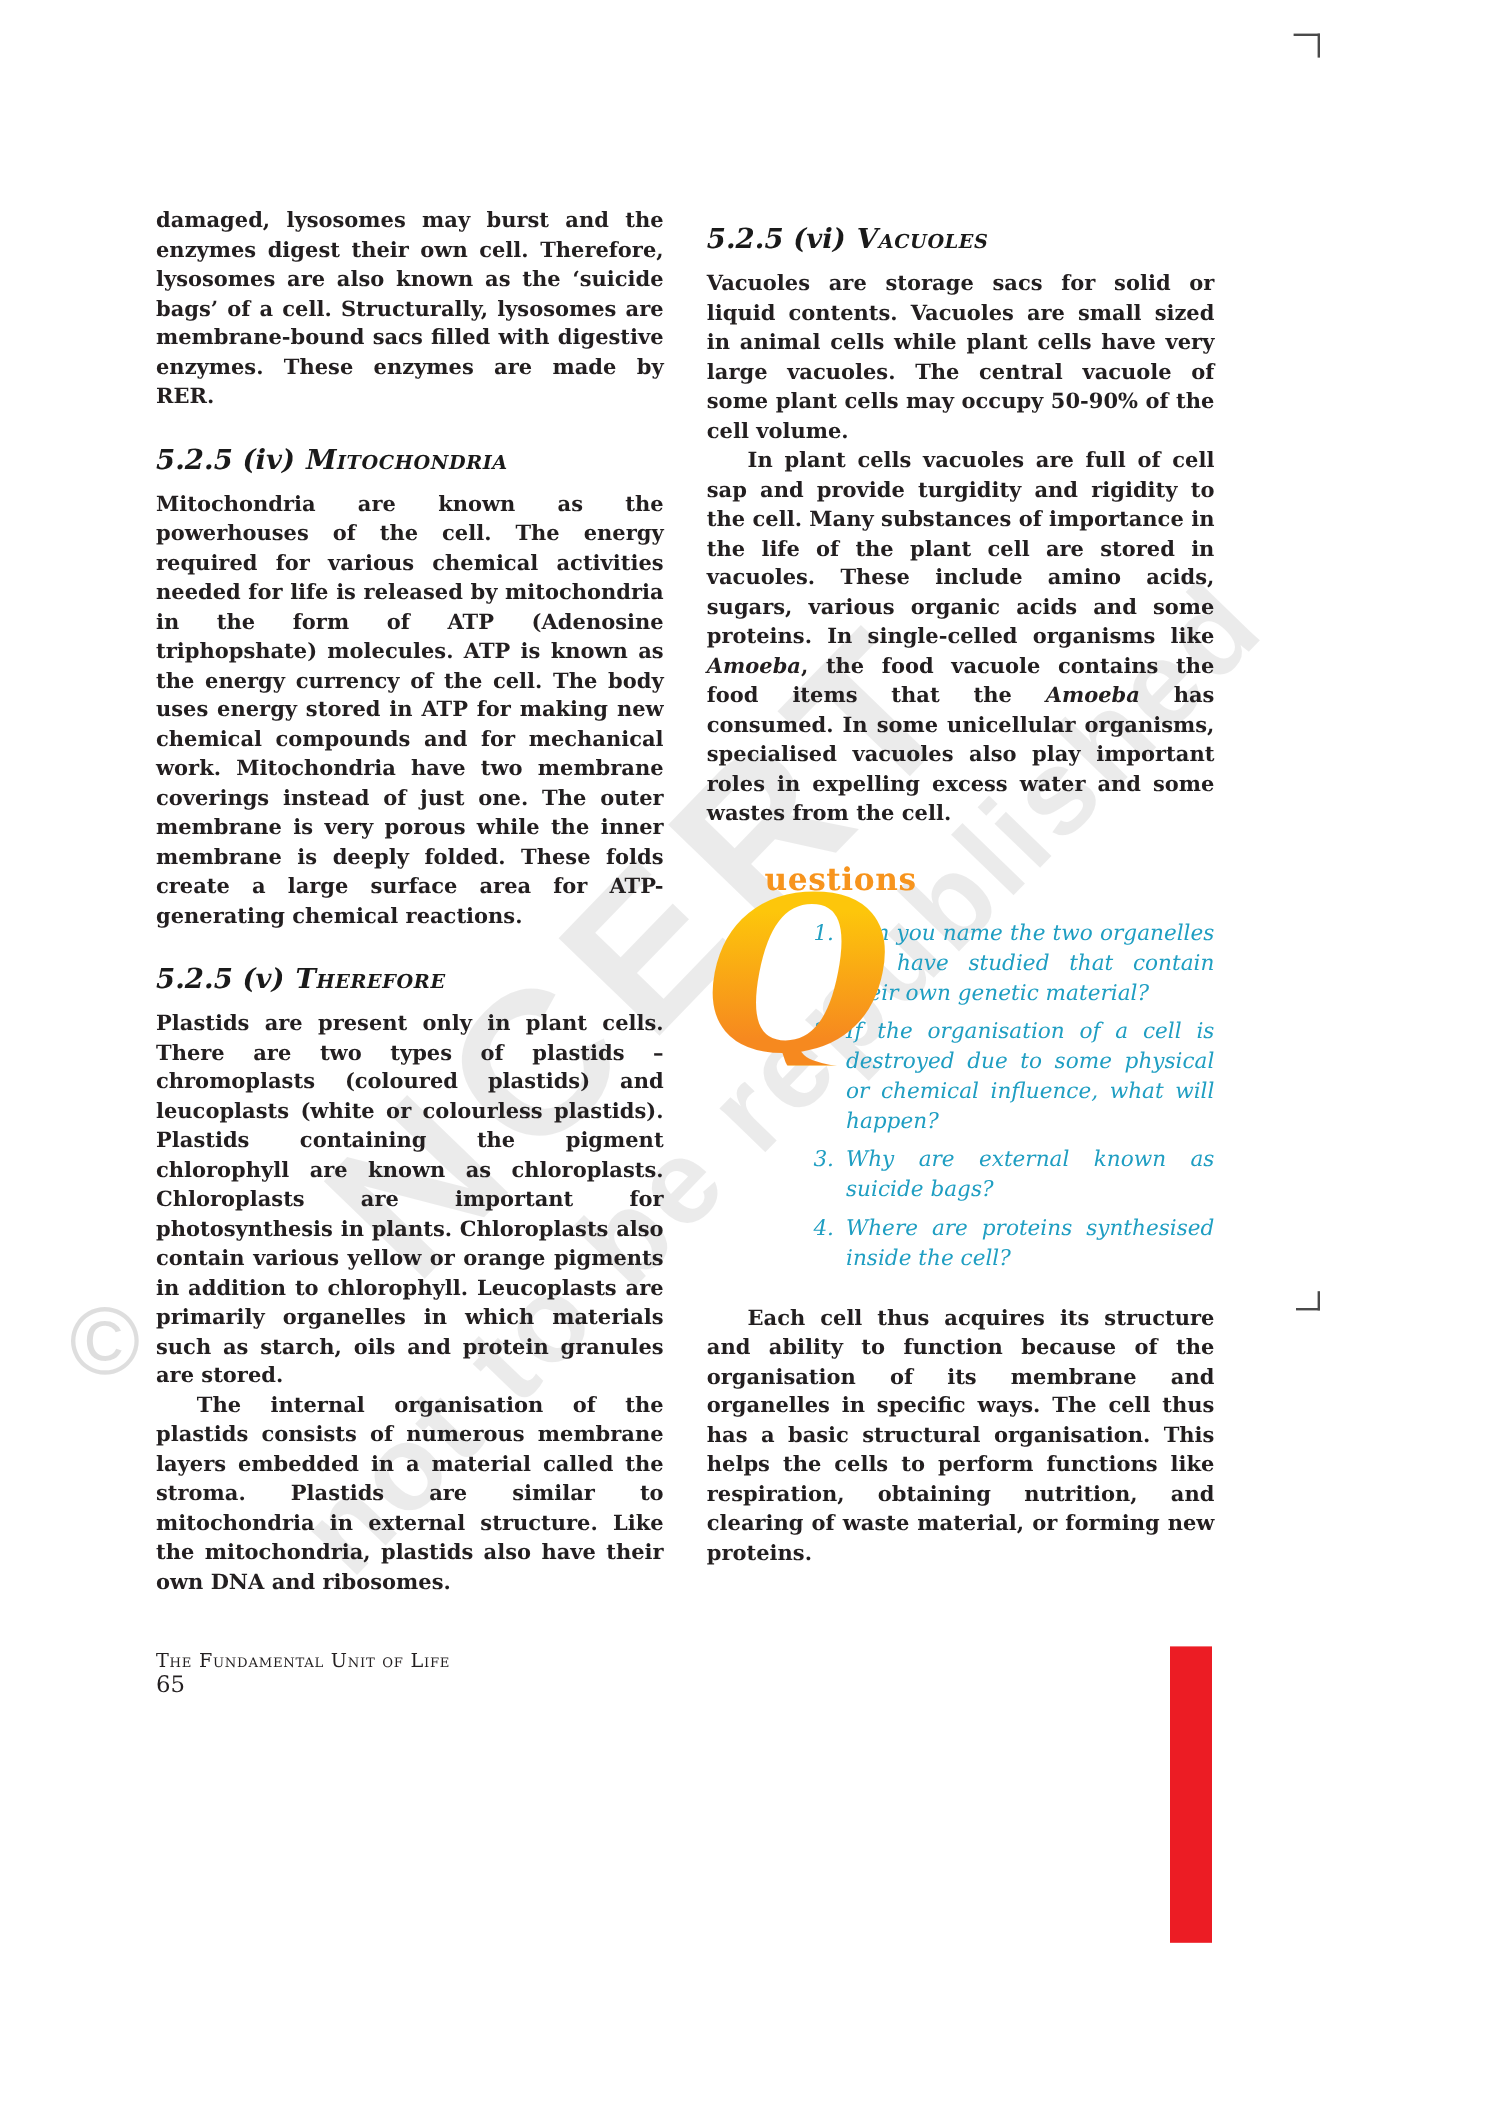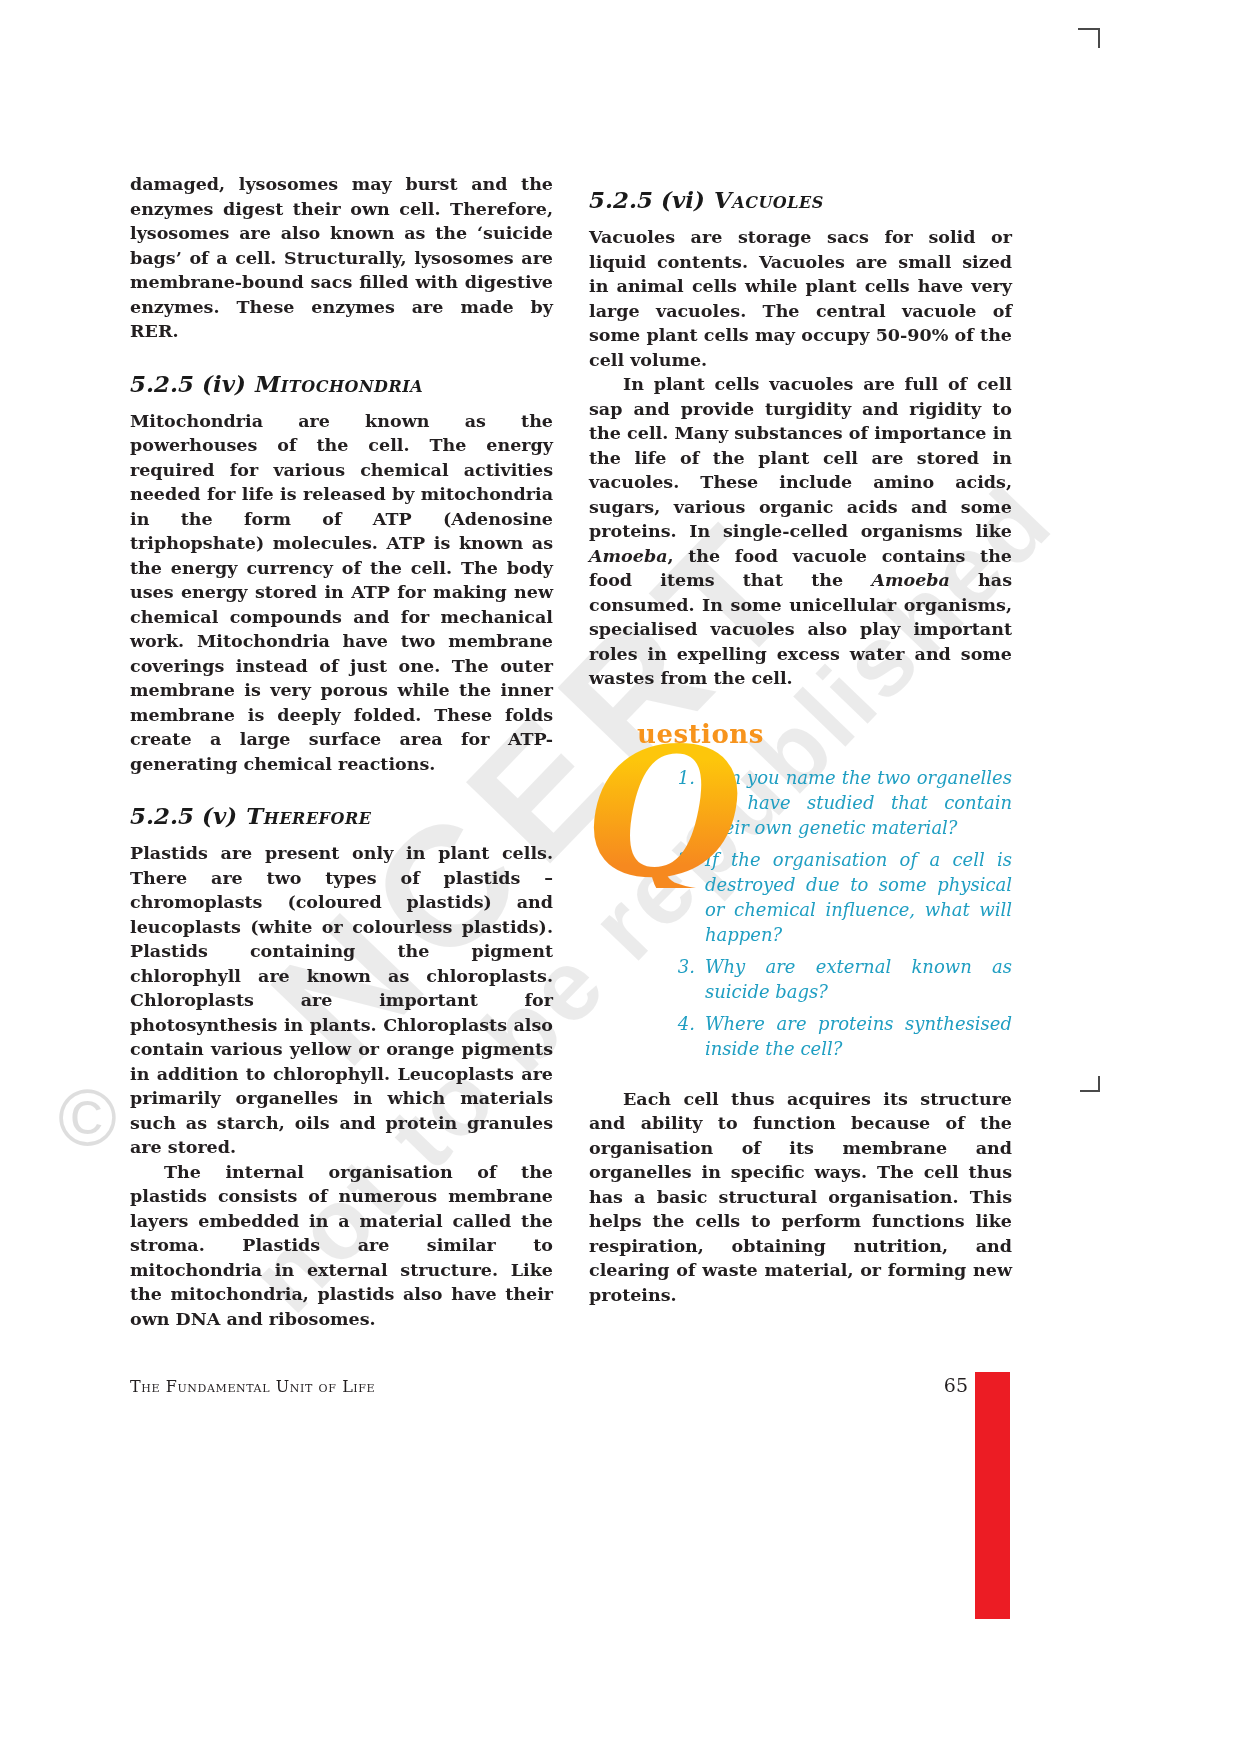--- a/index.html
+++ b/index.html
@@ -73,21 +73,21 @@
     display:flex; gap:10px; margin-bottom:7px;
     font-style:italic; color:#1f9ec2; font-size:18px; line-height:25px;
     text-align:justify;
   }
   .q-num { min-width:24px; text-align:right; flex:0 0 auto; }
   .q-text { flex:1; }
 
   
   .footer {
     position:absolute; left:130px; top:1374px; width:838px; z-index:1;
-    display:flex; justify-content:space-between; align-items:flex-end;
+    display:flex; justify-content:space-between; align-items:flex-start;flex-direction:column;
   }
   .footer-chapter { font-variant:small-caps; font-size:16px; letter-spacing:0.6px; }
   .footer-page { font-size:19px; font-weight:normal; }
 
   .red-bar {
     position:absolute; left:975px; top:1372px; width:35px; height:247px;
     background:#ec1c24; z-index:1;
   }
 </style>
 </head>

